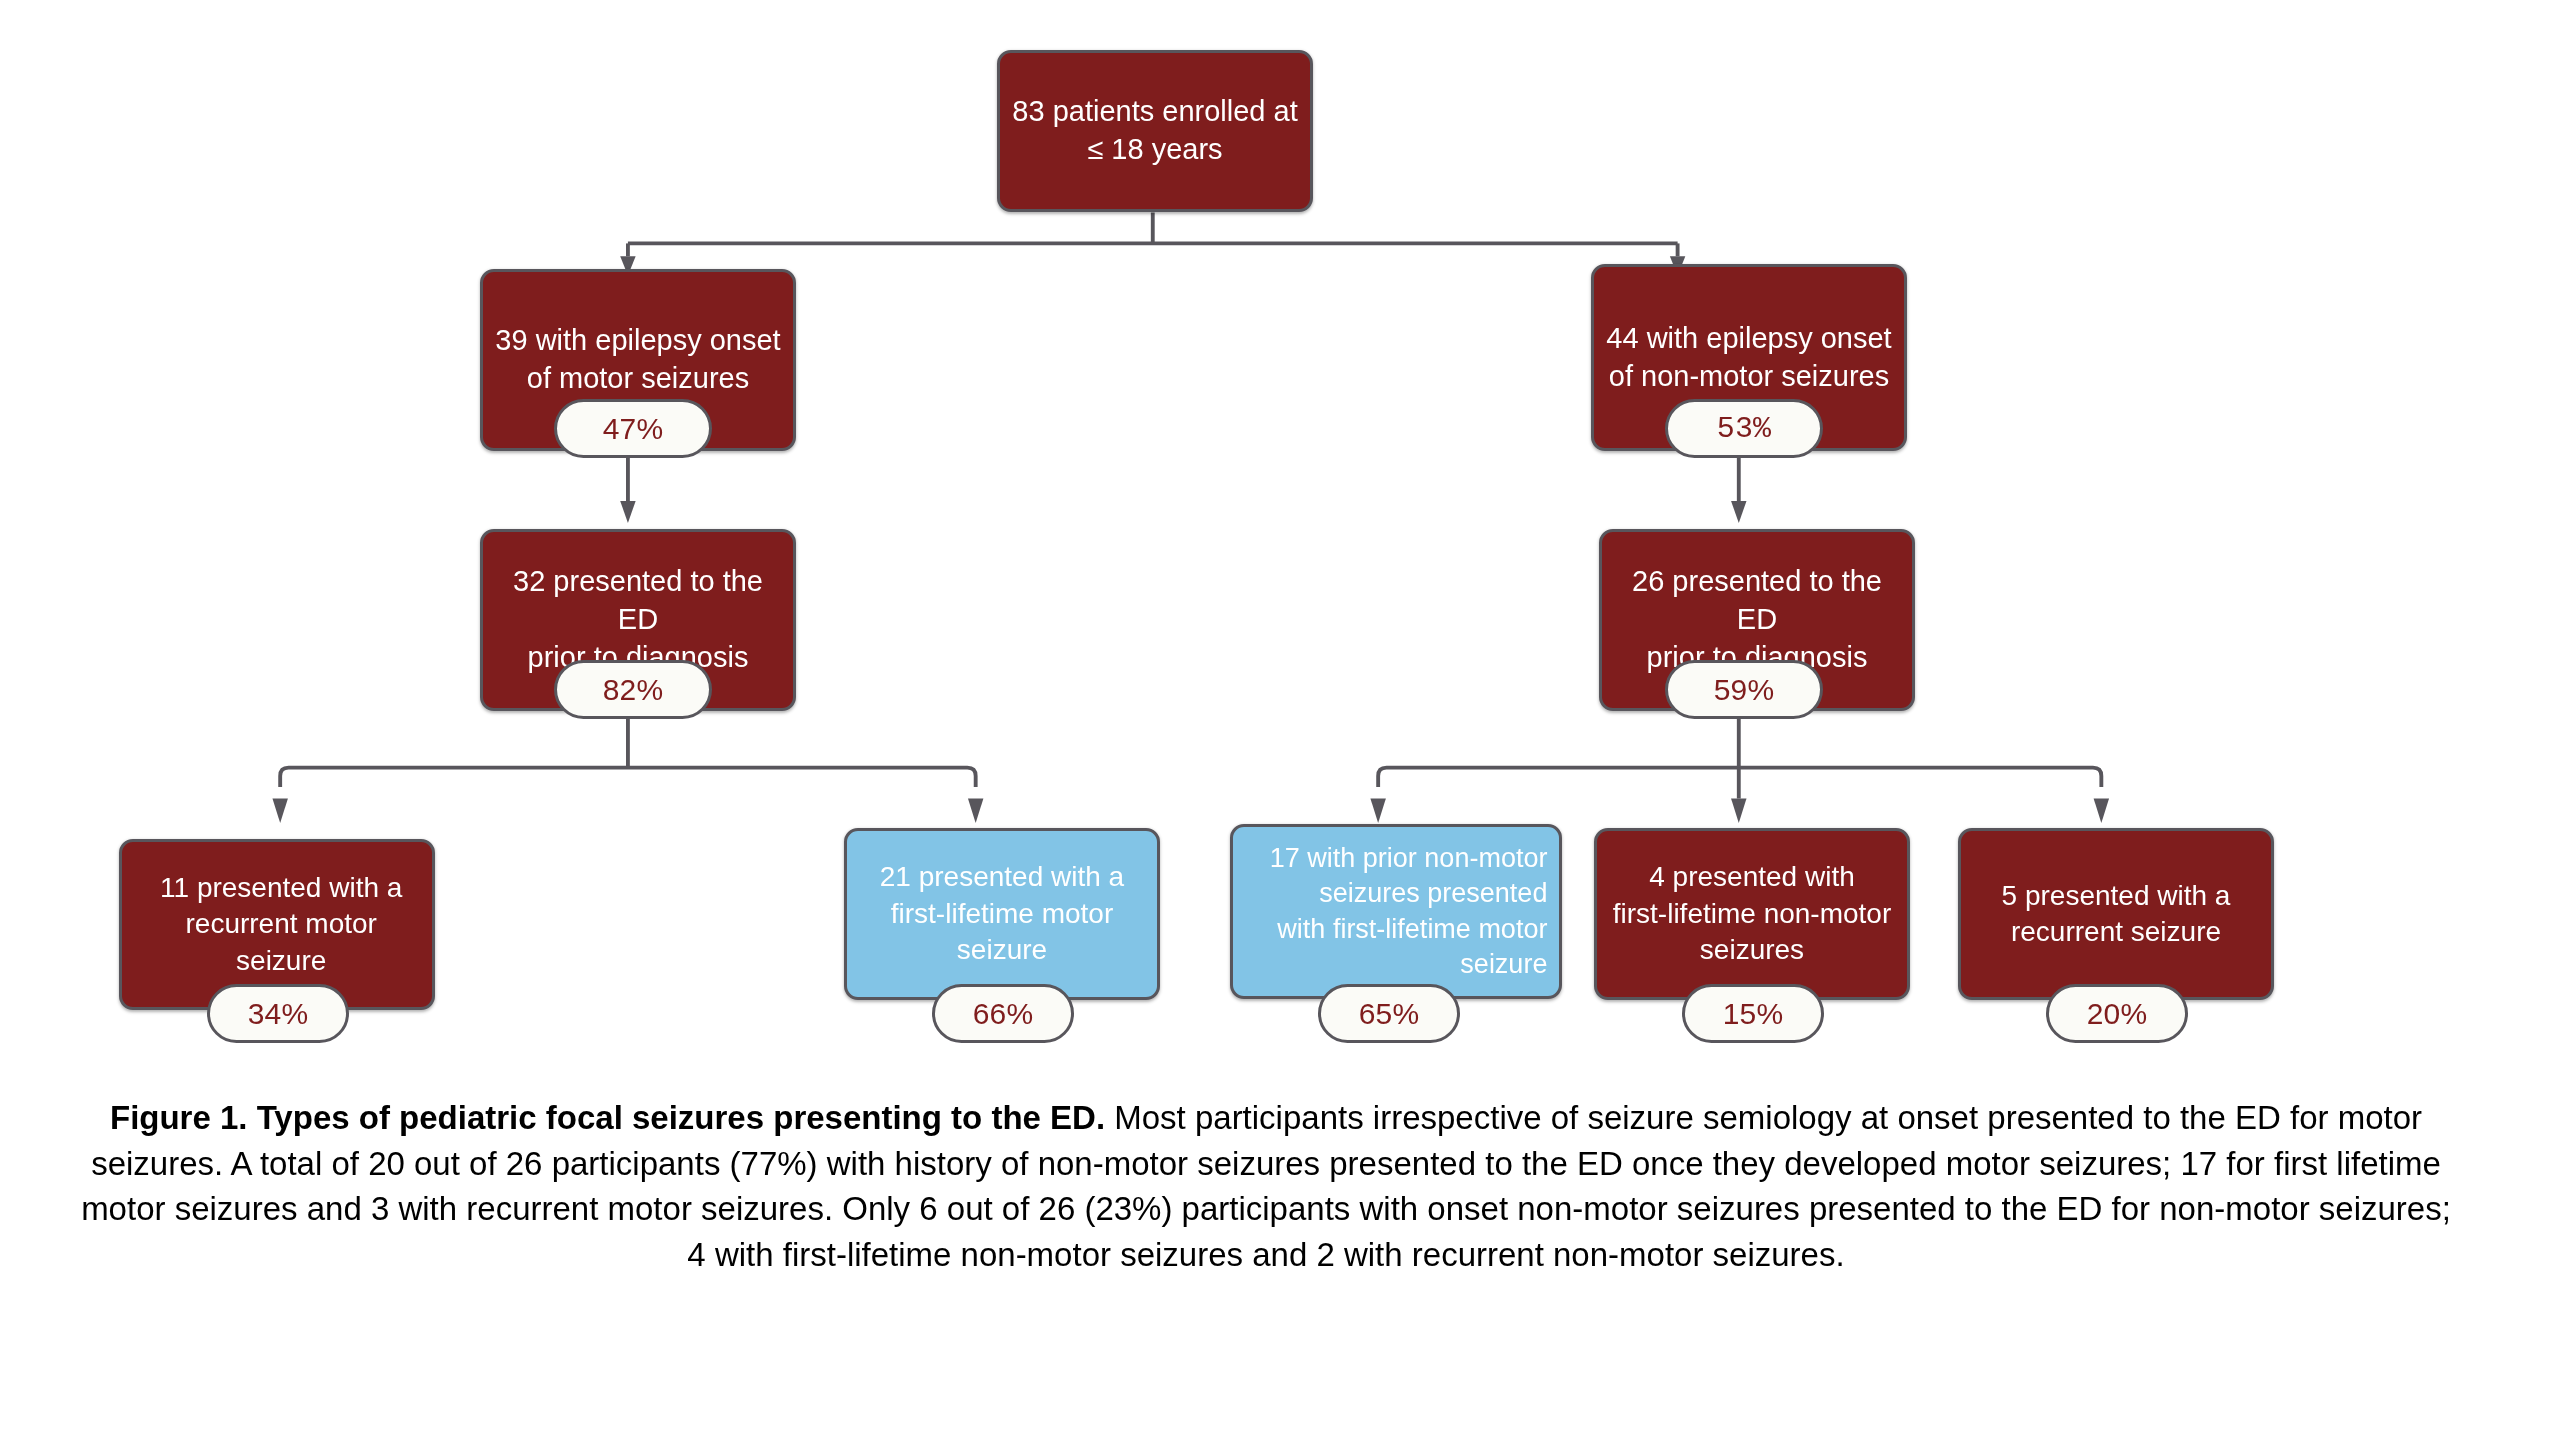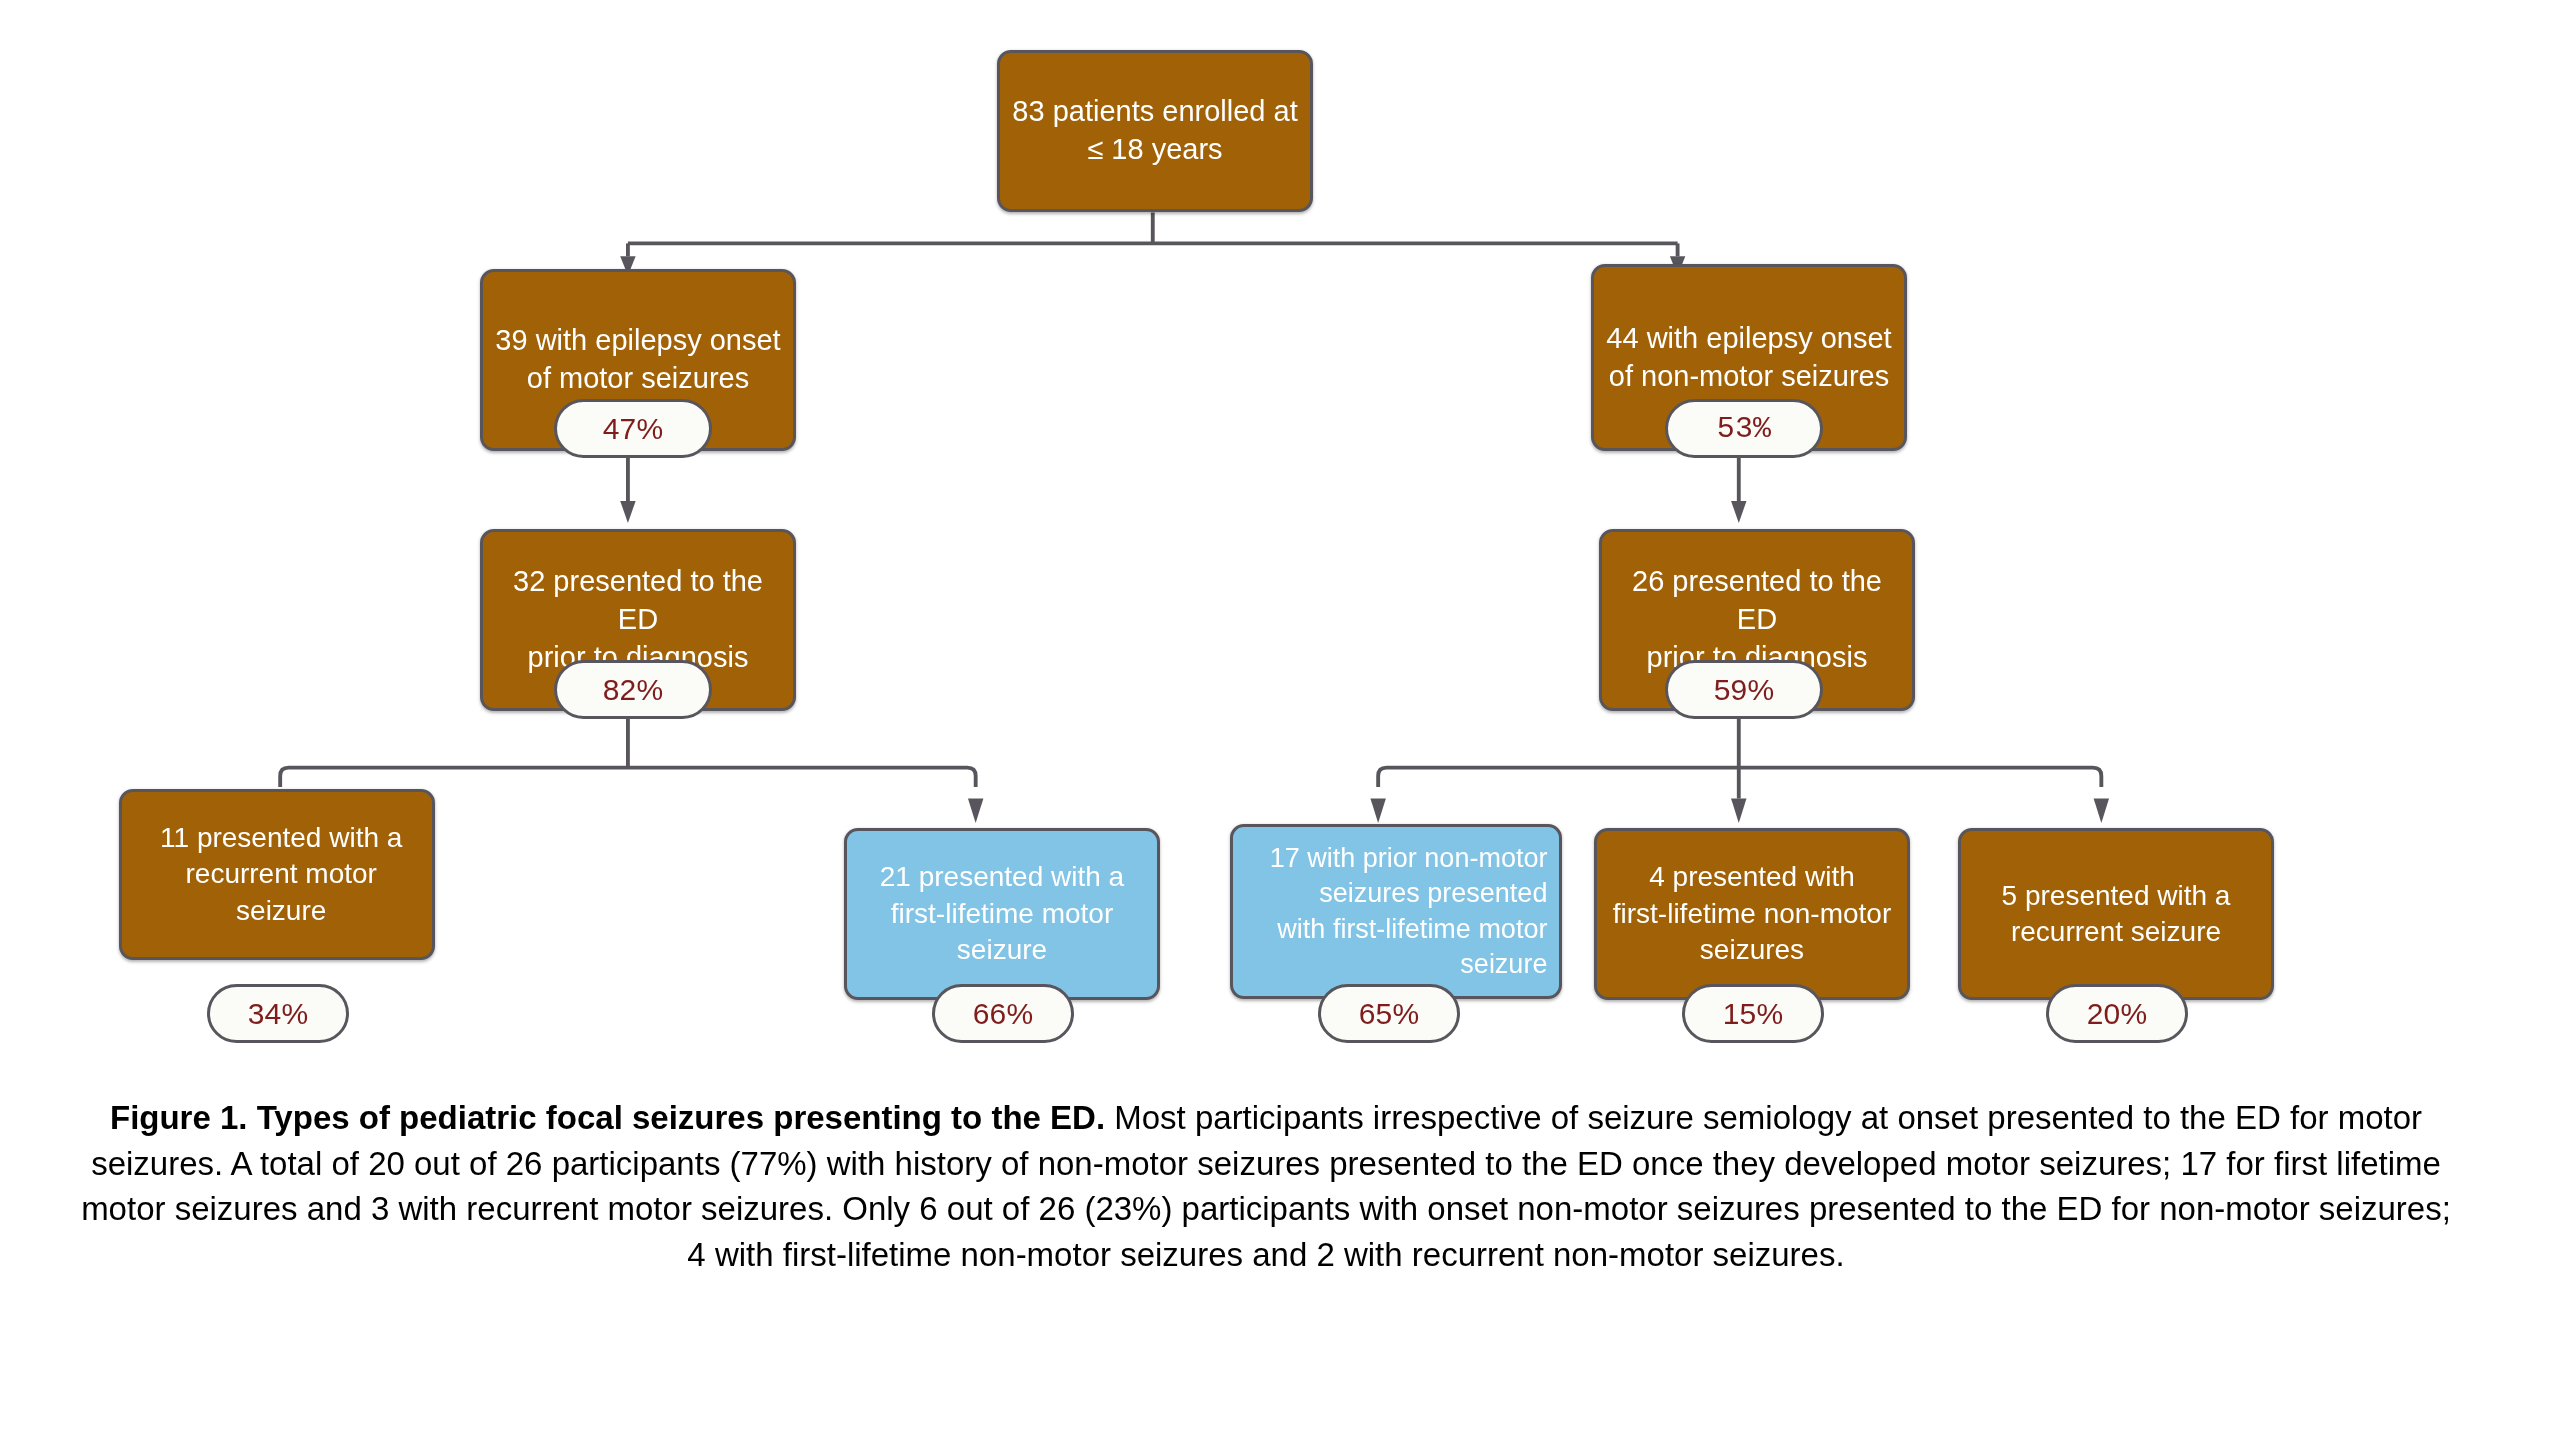--- a/index.html
+++ b/index.html
@@ -39,21 +39,21 @@
     align-items: center;
     justify-content: center;
     text-align: center;
     padding: 6.4px 11.6px;
     color: #ffffff;
     line-height: 1.30;
     white-space: pre-line;
     box-shadow: 0 1.9px 3.2px rgba(0,0,0,0.30);
   }
   .node.purple {
-    background: #a16207;
+    background: #7f1d1d;
     border: 3.9px solid #58565c;
   }
   .node.blue {
     background: #82c4e6;
     border: 3.9px solid #58565c;
   }
   .node-text {
     display: block;
     width: 100%;
     white-space: pre-line;
@@ -170,21 +170,21 @@
   </div>
 
   <div class="node purple" style="left:1591px; top:529px; width:316px; height:182px; font-size:29px;margin-left:8px;">
     <span class="node-text">26 presented to the ED
 prior to diagnosis</span>
   </div>
   <div class="badge" style="left:1665px; top:660px; width:158px; height:59px;">
     <span>59%</span>
   </div>
 
-  <div class="node purple" style="left:119px; top:789px; width:316px; height:171px; font-size:28px;padding-left:20px;">
+  <div class="node purple" style="left:119px; top:839px; width:316px; height:171px; font-size:28px;padding-left:20px;">
     <span class="node-text">11 presented with a
 recurrent motor seizure</span>
   </div>
   <div class="badge" style="left:207px; top:984px; width:142px; height:59px;">
     <span>34%</span>
   </div>
 
   <div class="node blue" style="left:844px; top:828px; width:316px; height:172px; font-size:28px;">
     <span class="node-text">21 presented with a
 first-lifetime motor

